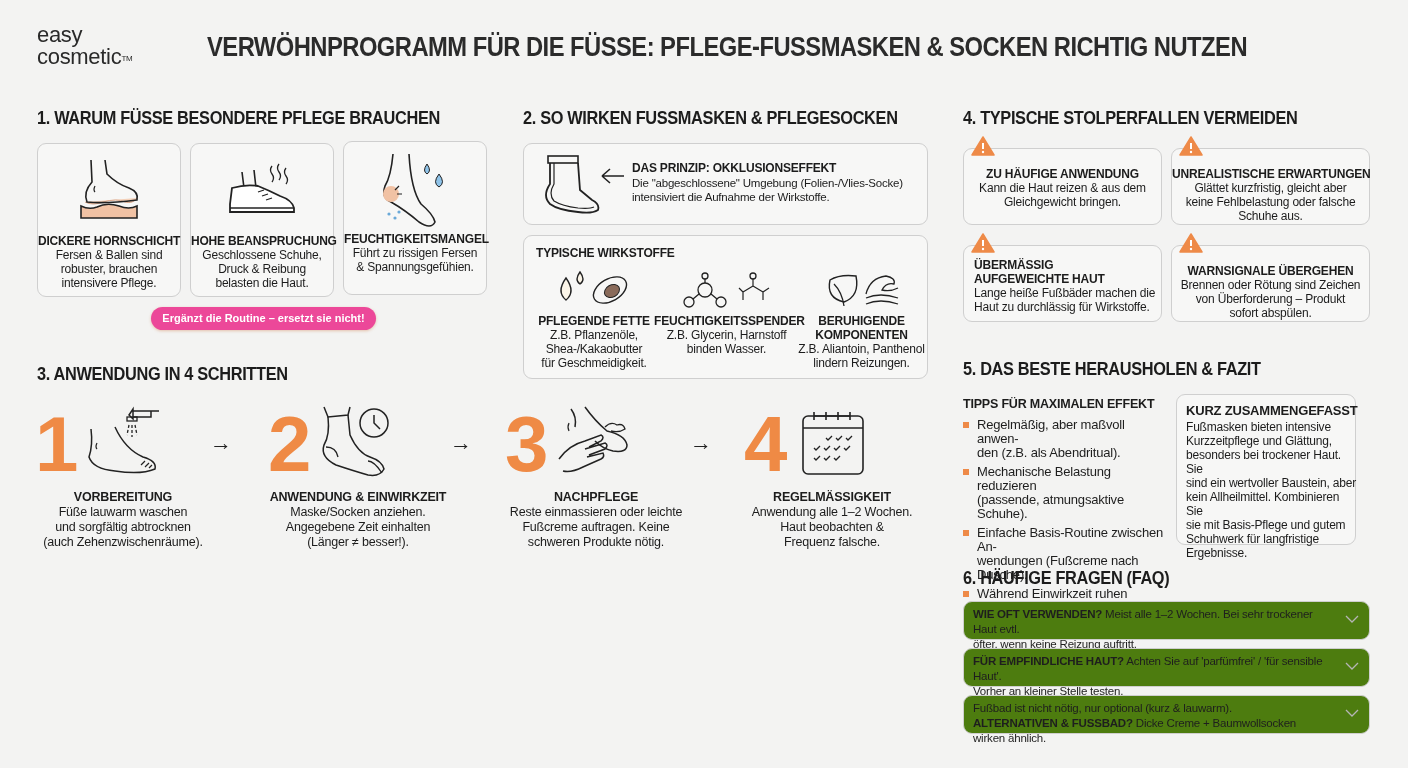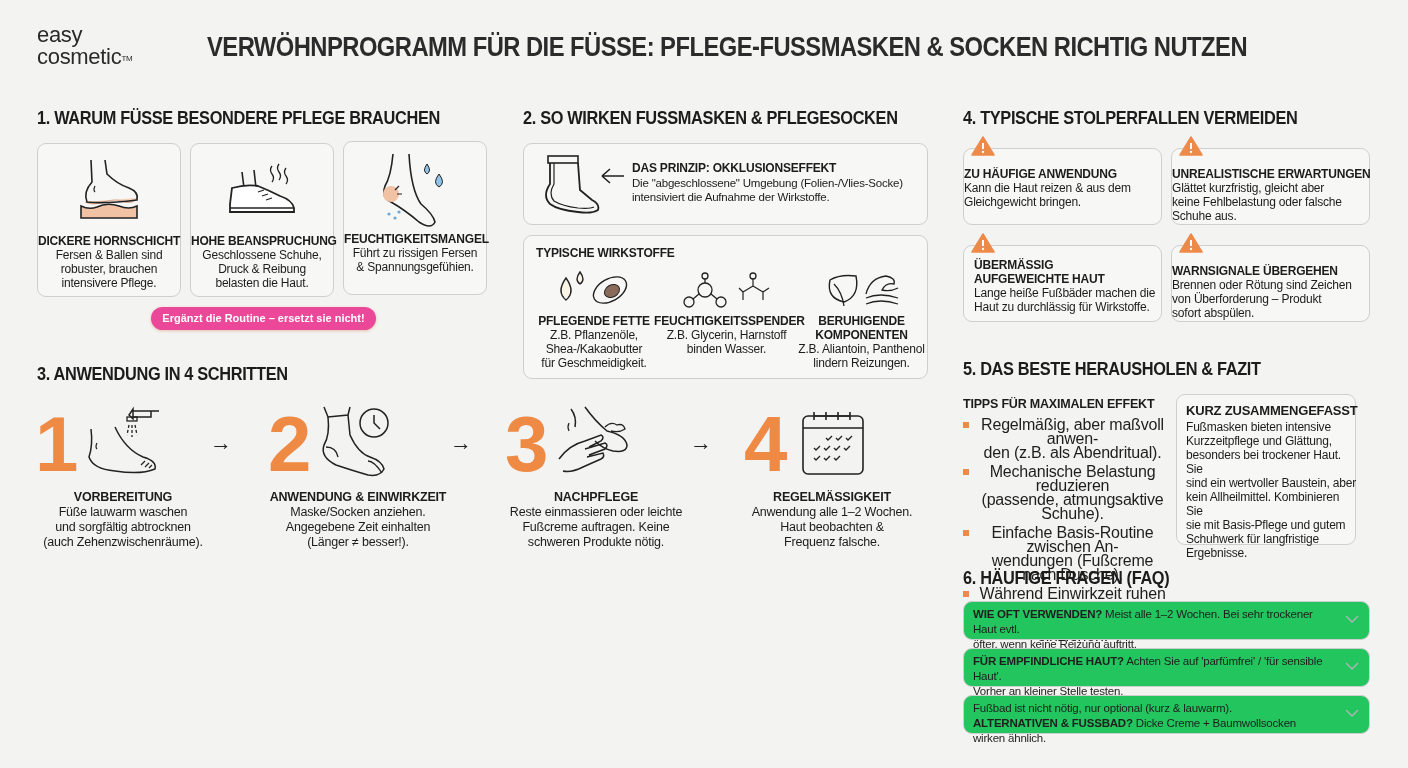--- a/index.html
+++ b/index.html
@@ -43,29 +43,29 @@
     line-height: 23px; box-shadow: 0 1px 3px rgba(200,100,40,0.35);
   }
 
   .stepnum { font-size: 78px; font-weight: 700; color: #ef8a45; line-height: 78px; letter-spacing: -2px; }
   .arrow { font-size: 22px; color: #222; }
   .step-txt { text-align: center; line-height: 15px; }
   .step-txt .bold-t { font-size: 12.5px; }
   .step-txt .body-t { font-size: 12.5px; line-height: 15px; }
 
   .warn-tri { position: absolute; }
-  .warn-card .inner { position: absolute; left: 0; right: 0; top: 18px; text-align: left; line-height: 14px; }
+  .warn-card .inner { position: absolute; left: 0; right: 0; top: 18px; text-align: center; line-height: 14px; }
 
   .tips-list { list-style: none; }
-  .tips-list li { position: relative; padding-left: 14px; font-size: 16px; line-height: 14px; margin-bottom: 5px; letter-spacing: -0.2px; text-align: center; }
+  .tips-list li { position: relative; padding-left: 14px; font-size: 13px; line-height: 14px; margin-bottom: 5px; letter-spacing: -0.2px; }
   .tips-list li .sq { position: absolute; left: 0; top: 4px; width: 6px; height: 6px; background: #ee8a48; }
 
   .faq {
     position: absolute; left: 963px; width: 407px; height: 39px;
-    background: #22c55e; border: 1px solid #cfcfcf; border-radius: 9px;
+    background: #4d7c0f; border: 1px solid #cfcfcf; border-radius: 9px;
     padding: 5px 40px 0 9px; font-size: 11.5px; line-height: 15px; letter-spacing: -0.2px;
   }
   .faq .q { font-weight: 700; }
   .faq .chev { position: absolute; right: 10px; top: 12px; }
 </style>
 </head>
 <body>
 
 <div class="abs logo">
   <div>easy</div>

